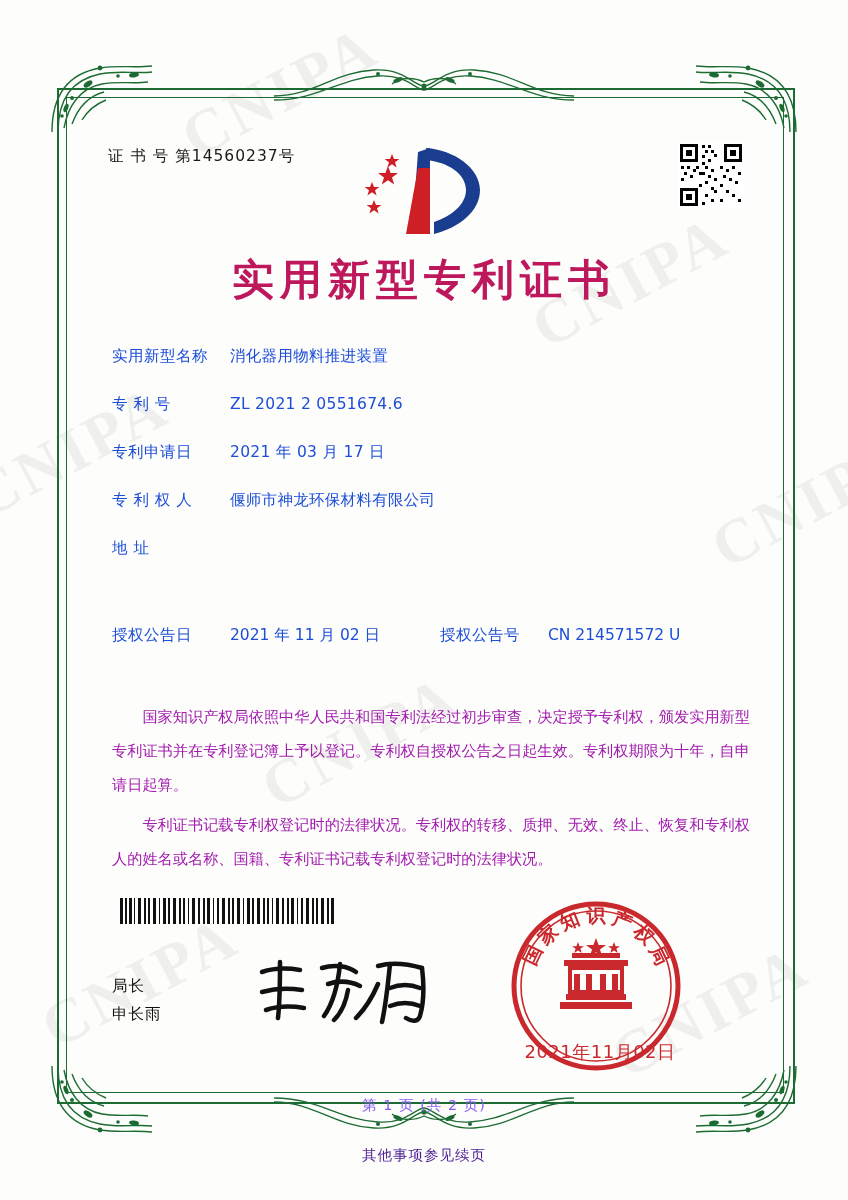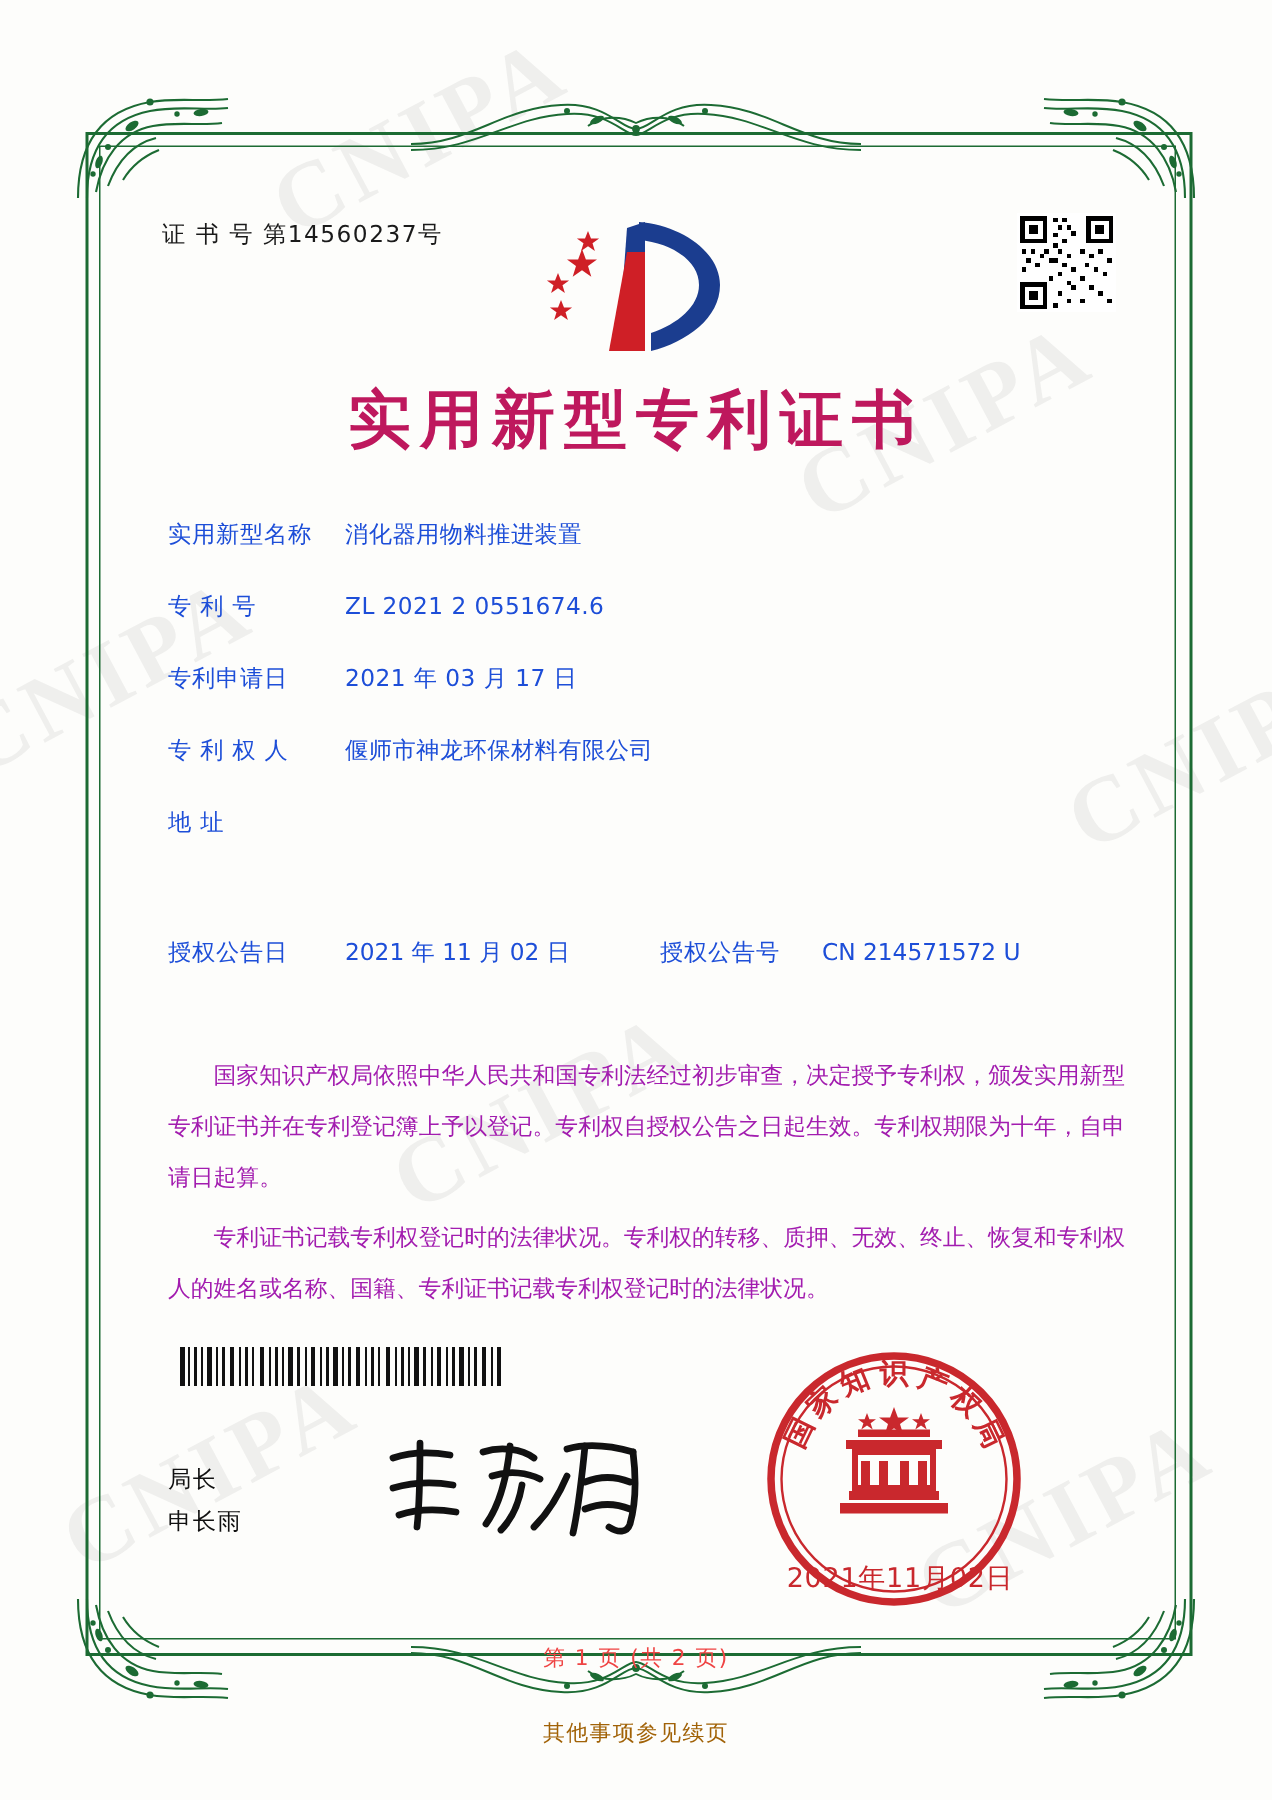--- a/index.html
+++ b/index.html
@@ -227,31 +227,31 @@
     letter-spacing: 0.5px;
   }
 
   .page-no {
     position: absolute;
     left: 0;
     right: 0;
     top: 1096px;
     text-align: center;
     font-size: 14.5px;
-    color: #ef4444;
+    color: #8b5cf6;
     letter-spacing: 1px;
   }
   .footer-note {
     position: absolute;
     left: 0;
     right: 0;
     top: 1146px;
     text-align: center;
     font-size: 14.5px;
-    color: #a16207;
+    color: #4c1d95;
     letter-spacing: 1px;
   }
 </style>
 </head>
 <body>
 
 <div class="page">
 
   <div class="watermarks">
     <div class="wm" style="left:170px; top:110px; font-size:62px;">CNIPA</div>

